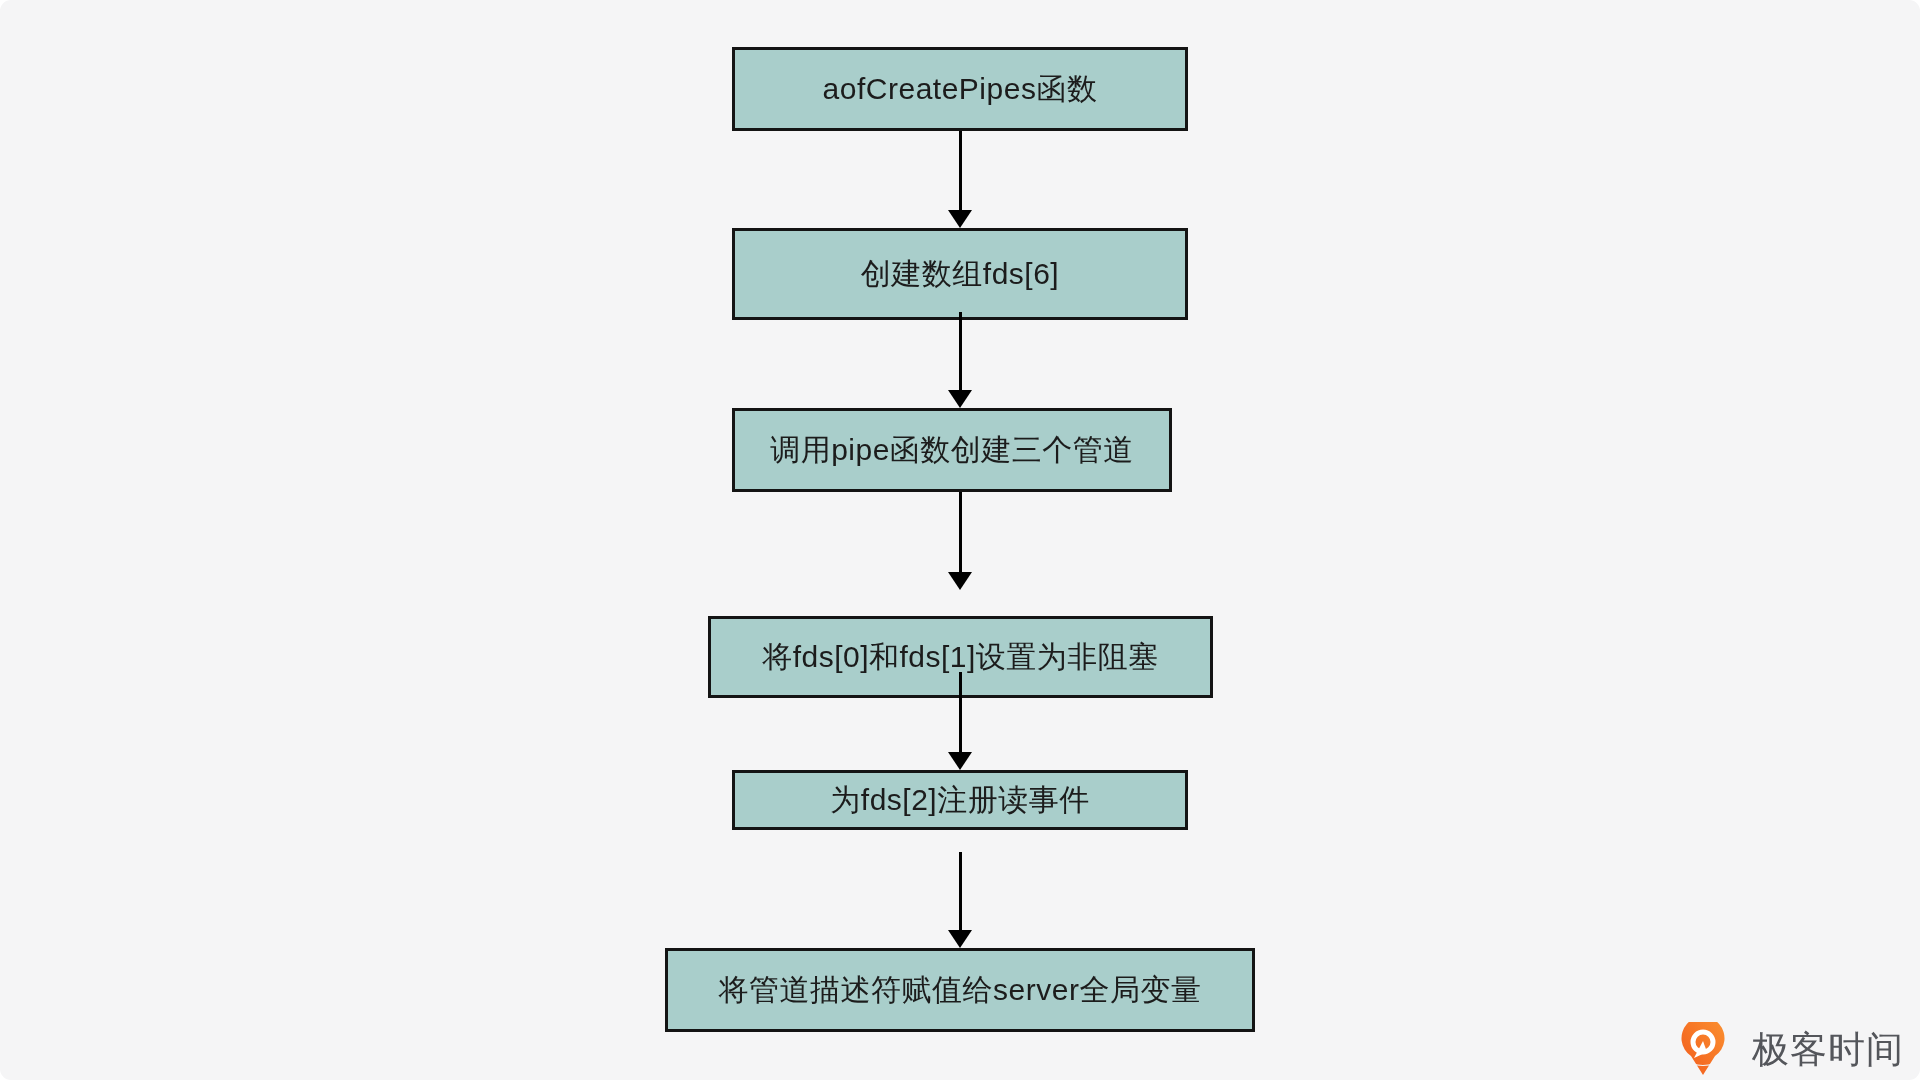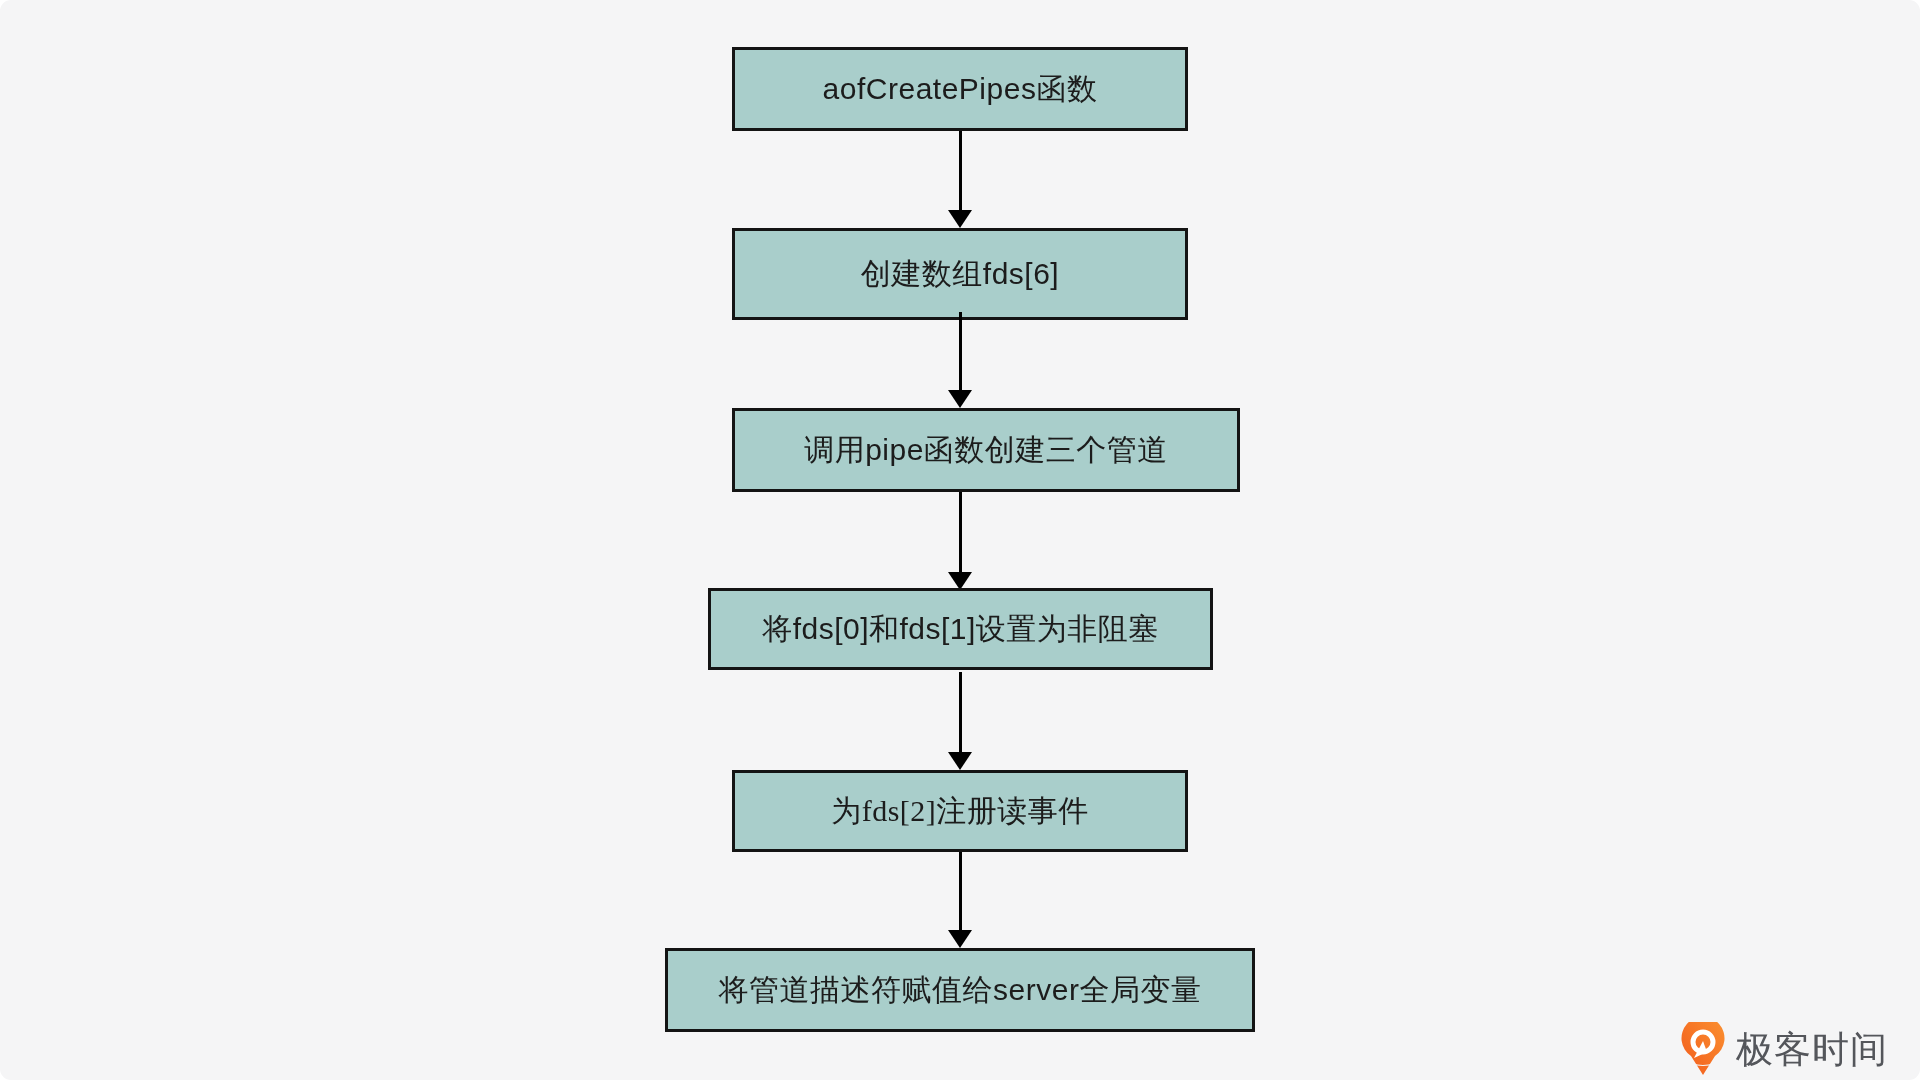--- a/index.html
+++ b/index.html
@@ -25,23 +25,23 @@
     display: flex;
     align-items: center;
     justify-content: center;
     font-size: 30px;
     color: var(--node-text, #1c1c1c);
     letter-spacing: 0.5px;
     white-space: nowrap;
   }
   .node-1 { left: 732px; top: 47px;  width: 456px; height: 84px; }
   .node-2 { left: 732px; top: 228px; width: 456px; height: 92px; }
-  .node-3 { left: 732px; top: 408px; width: 508px; height: 84px; }
-  .node-4 { left: 708px; top: 588px; width: 505px; height: 82px; }
-  .node-5 { left: 732px; top: 770px; width: 456px; height: 82px; font-family: Liberation Serif, serif; }
+  .node-3 { left: 732px; top: 408px; width: 440px; height: 84px; }
+  .node-4 { left: 708px; top: 616px; width: 505px; height: 82px; }
+  .node-5 { left: 732px; top: 770px; width: 456px; height: 60px; }
   .node-6 { left: 665px; top: 948px; width: 590px; height: 84px; }
 
   .arrow {
     position: absolute;
     left: 960px;
     transform: translateX(-50%);
     width: 26px;
     display: flex;
     flex-direction: column;
     align-items: center;
@@ -64,21 +64,21 @@
   .arrow-3 { top: 492px; height: 98px; }
   .arrow-4 { top: 672px; height: 98px; }
   .arrow-5 { top: 852px; height: 96px; }
 
   .brand {
     position: absolute;
     left: 1678px;
     top: 1022px;
     display: flex;
     align-items: center;
-    gap: 8px;
+    gap: 24px;
   }
   .brand-logo {
     width: 50px;
     height: 54px;
     flex: 0 0 auto;
   }
   .brand-text {
     font-size: 37px;
     font-weight: 500;
     color: var(--brand-text-color, #54565b);

